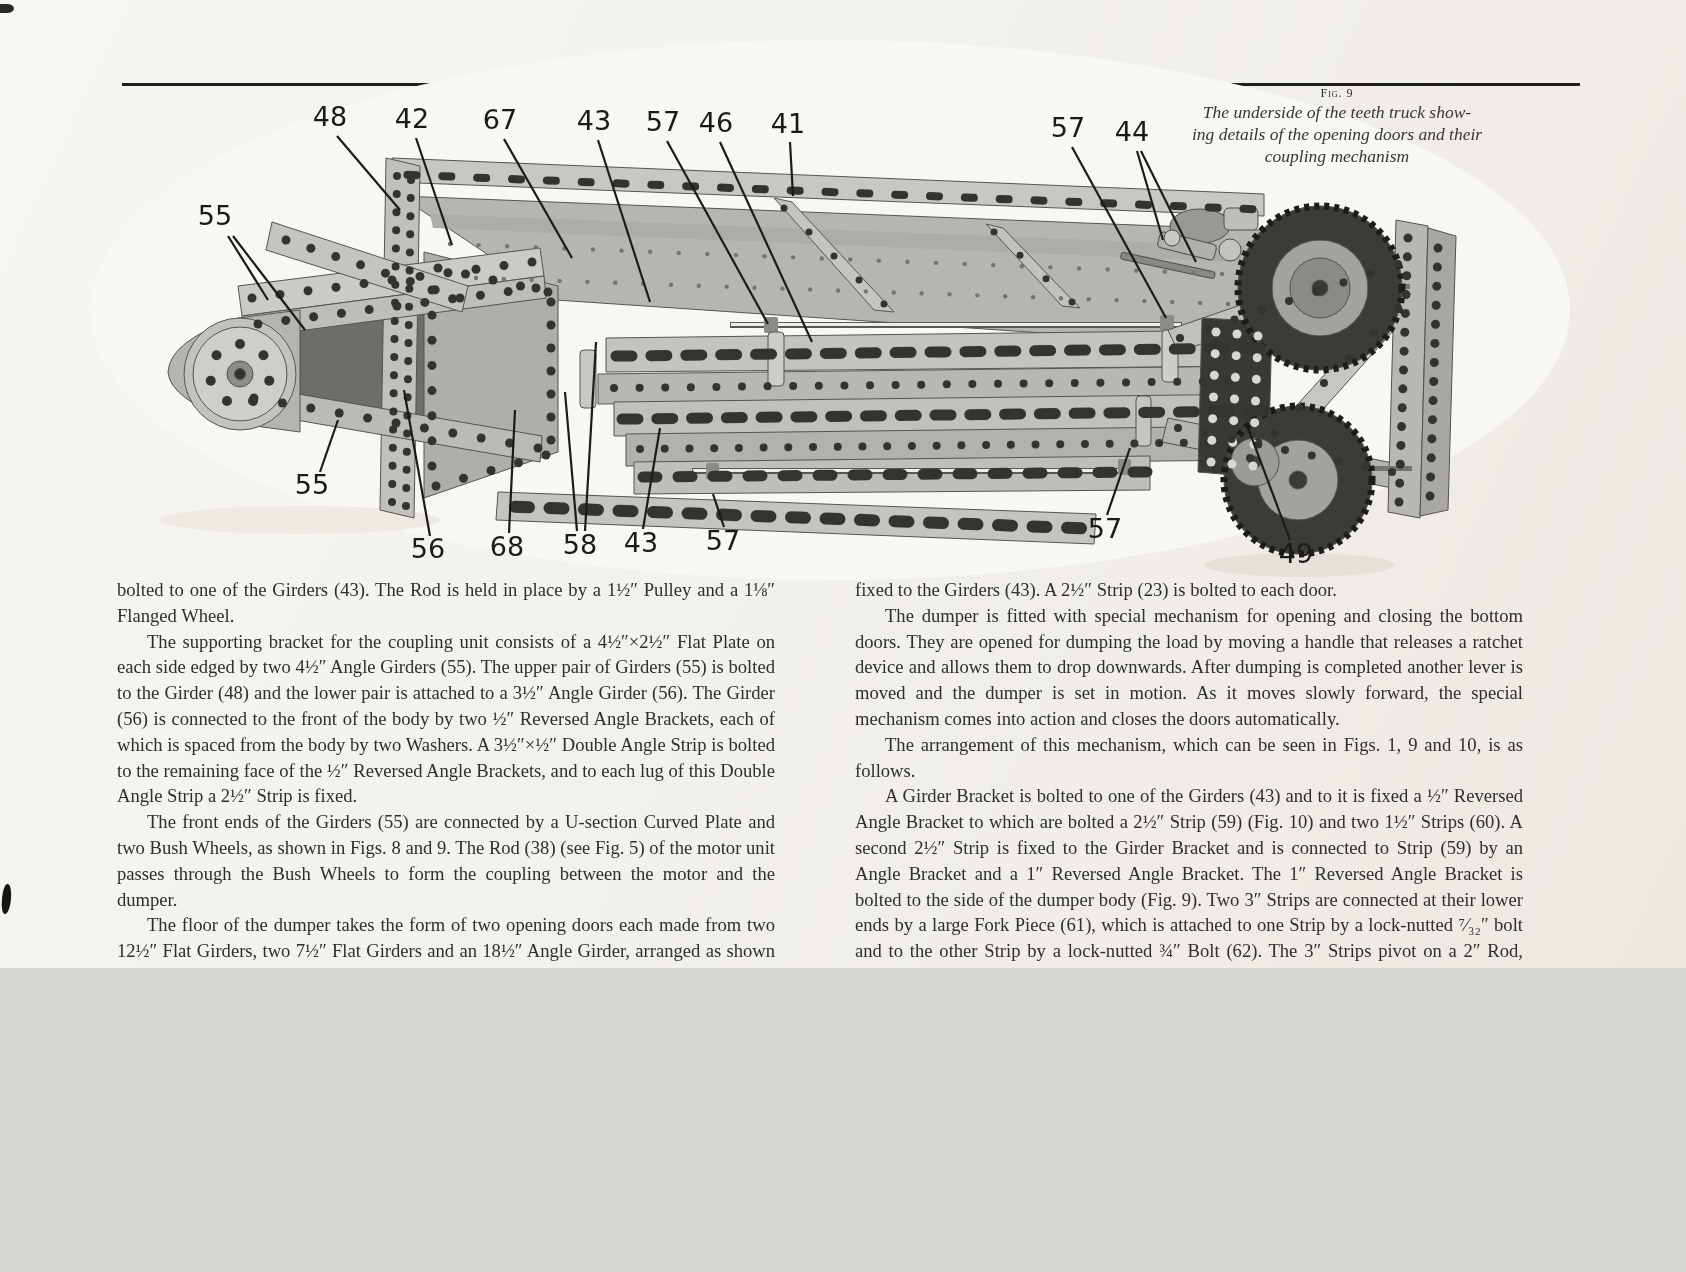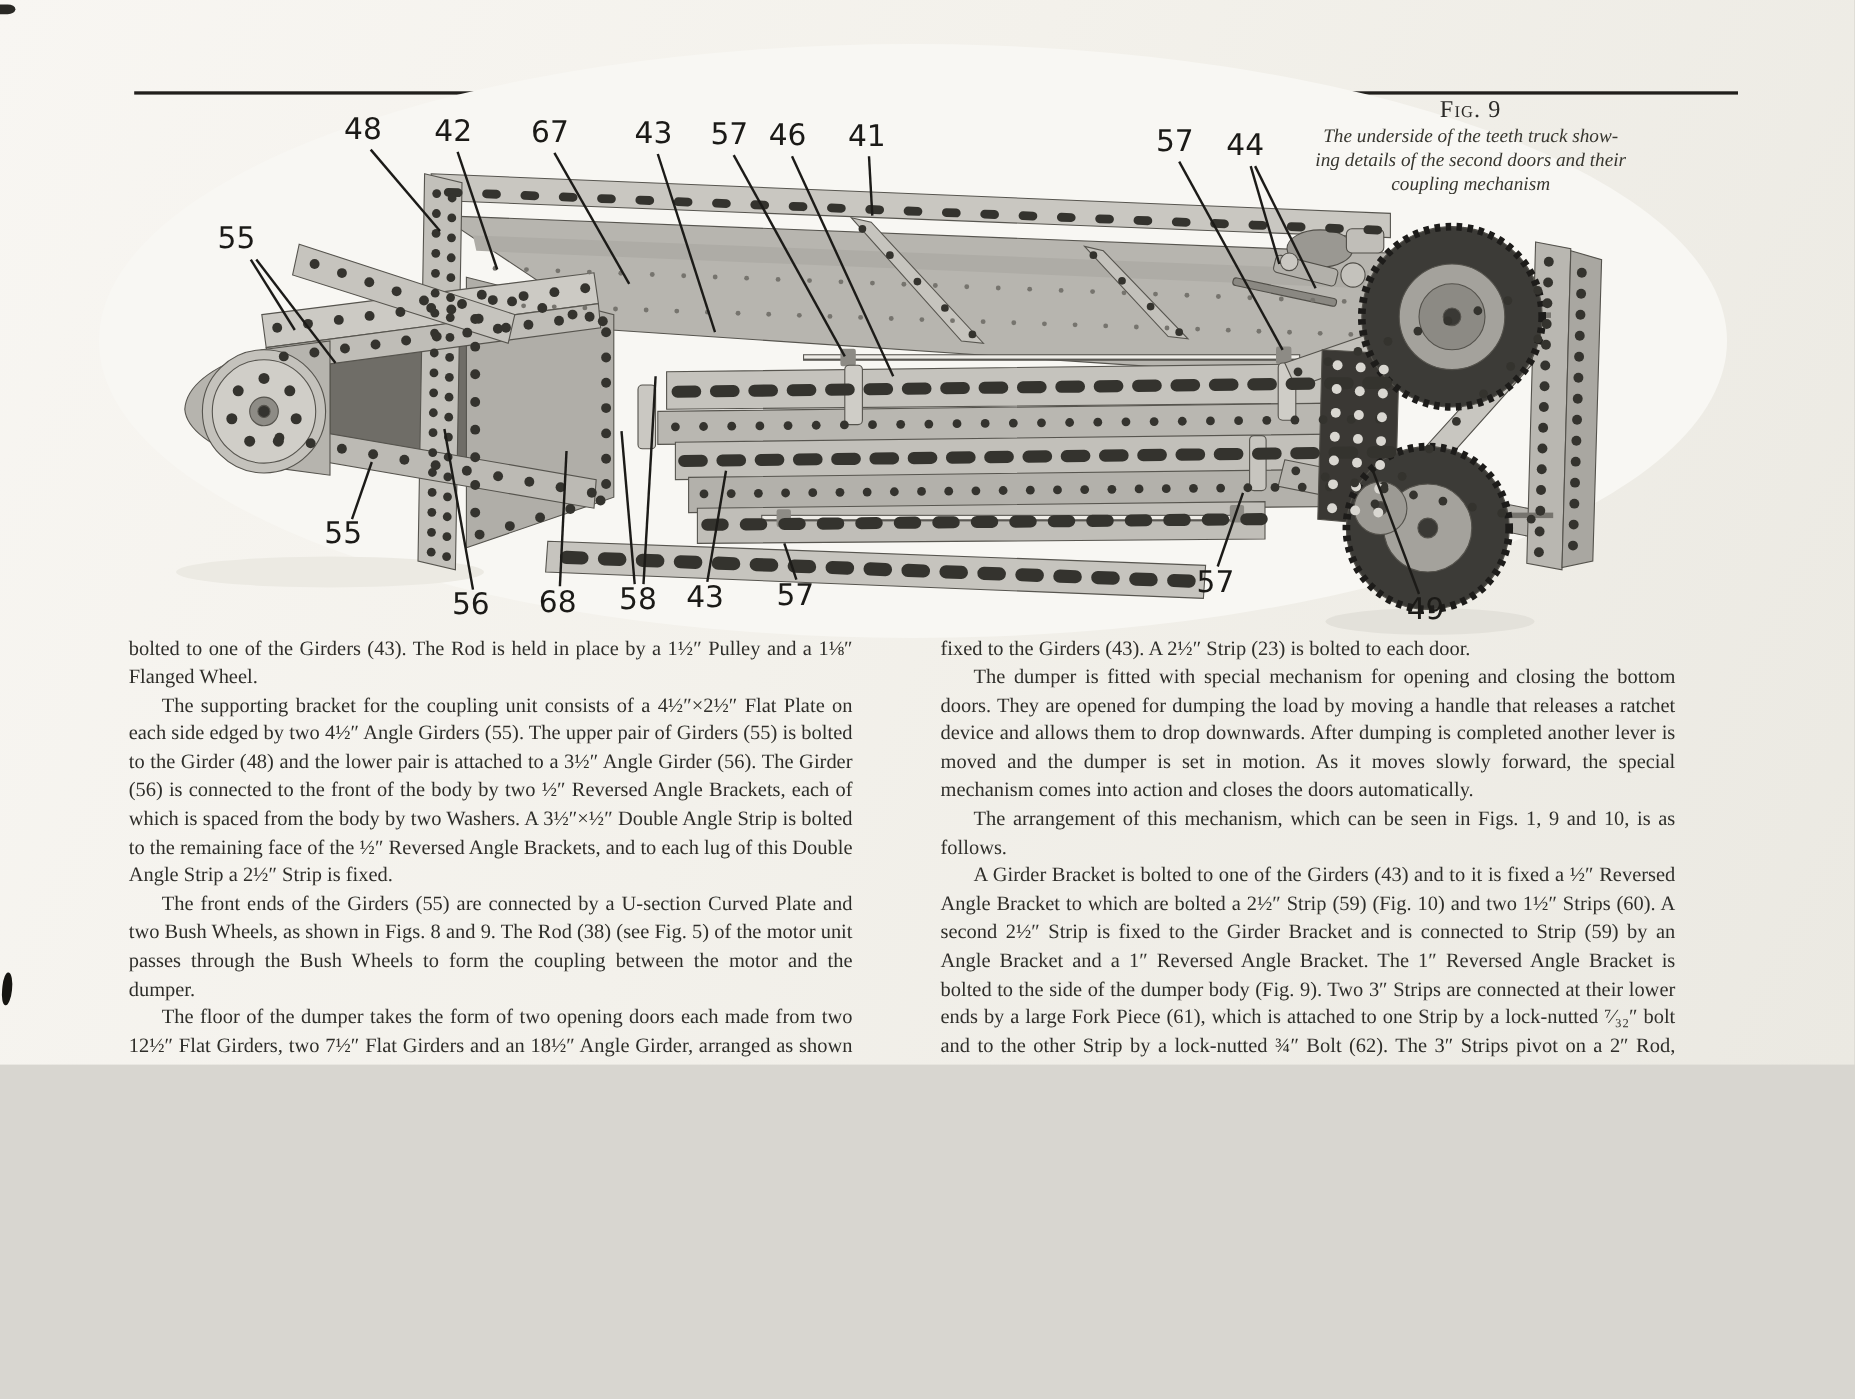--- a/index.html
+++ b/index.html
@@ -16,21 +16,21 @@
     position:absolute;top:52px;left:0;width:100%;
     text-align:center;font-size:19px;letter-spacing:4px;color:#33322f;
   }
   .rule{position:absolute;background:#211f1c;}
   .top-rule{left:122px;top:83px;width:1458px;height:3px;}
   .bottom-rule{left:120px;top:1172px;width:1456px;height:4px;}
   .figure-caption{
     position:absolute;left:1172px;top:86px;width:330px;
     text-align:center;pointer-events:none;
   }
-  .fig-label{font-size:22px;letter-spacing:1px;font-variant:small-caps;color:#2c2b28;}
+  .fig-label{font-size:12px;letter-spacing:1px;font-variant:small-caps;color:#2c2b28;}
   .cap-line{font-size:17.5px;font-style:italic;line-height:22px;color:#37362f;}
   .col{
     position:absolute;top:577px;
     font-size:18.6px;line-height:25.8px;text-align:justify;color:#2f2e2a;
   }
   .col-left{left:117px;width:658px;}
   .col-right{left:855px;width:668px;}
   .col p{margin:0;}
   .col p.indent{text-indent:30px;}
   .col h3{
@@ -613,21 +613,21 @@
       <text x="641" y="552">43</text>
       <text x="723" y="550">57</text>
       <text x="1105" y="538">57</text>
       <text x="1296" y="563">49</text>
     </g>
   </svg>
 
   <div class="figure-caption">
     <div class="fig-label">Fig. 9</div>
     <div class="cap-line">The underside of the teeth truck show-</div>
-    <div class="cap-line">ing details of the second doors and their</div>
+    <div class="cap-line">ing details of the opening doors and their</div>
     <div class="cap-line">coupling mechanism</div>
   </div>
 
   <div class="col col-left">
     <p class="noindent">bolted to one of the Girders (43). The Rod is held in place by a 1½″ Pulley and a 1⅛″ Flanged Wheel.</p>
     <p class="indent">The supporting bracket for the coupling unit consists of a 4½″×2½″ Flat Plate on each side edged by two 4½″ Angle Girders (55). The upper pair of Girders (55) is bolted to the Girder (48) and the lower pair is attached to a 3½″ Angle Girder (56). The Girder (56) is connected to the front of the body by two ½″ Reversed Angle Brackets, each of which is spaced from the body by two Washers. A 3½″×½″ Double Angle Strip is bolted to the remaining face of the ½″ Reversed Angle Brackets, and to each lug of this Double Angle Strip a 2½″ Strip is fixed.</p>
     <p class="indent">The front ends of the Girders (55) are connected by a U-section Curved Plate and two Bush Wheels, as shown in Figs. 8 and 9. The Rod (38) (see Fig. 5) of the motor unit passes through the Bush Wheels to form the coupling between the motor and the dumper.</p>
     <p class="indent">The floor of the dumper takes the form of two opening doors each made from two 12½″ Flat Girders, two 7½″ Flat Girders and an 18½″ Angle Girder, arranged as shown in Figs. 8 and 9. Two 1″×½″ Angle Brackets are bolted to each door, and a bolt is fitted with a nut and then is passed through each Angle Bracket. Two Collars (57) are screwed tightly on to the bolts and then an 11½″ Rod is pushed through them. The Rods are supported in Handrail Supports</p>
   </div>
 

